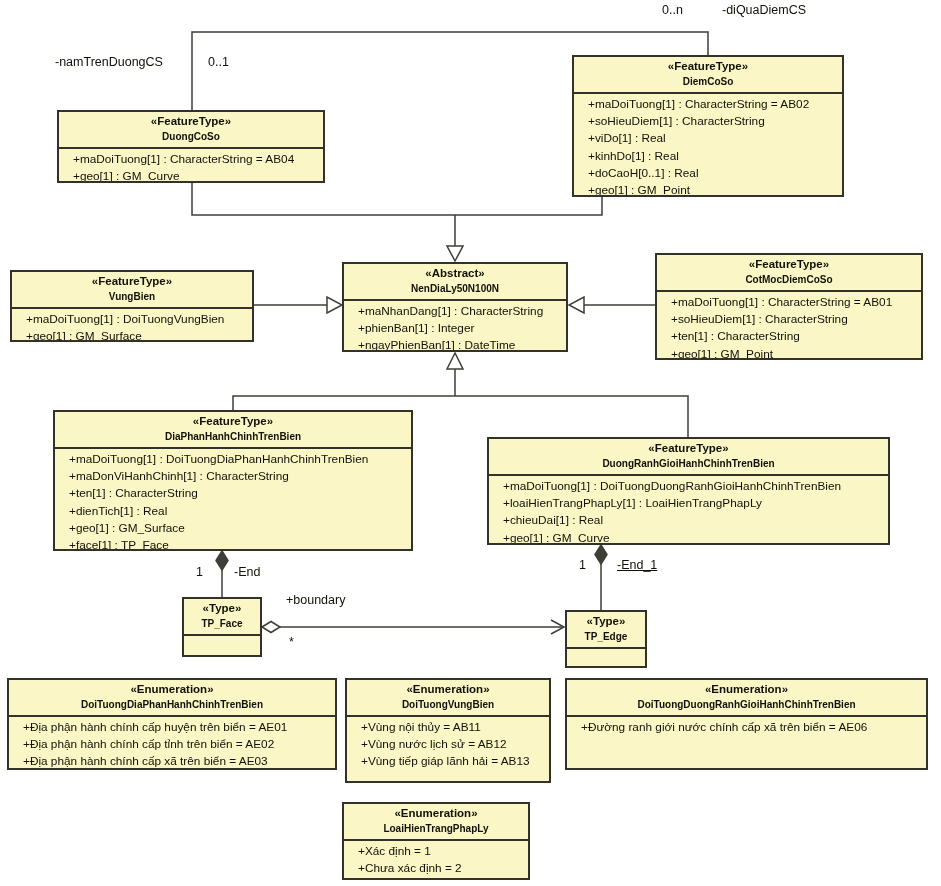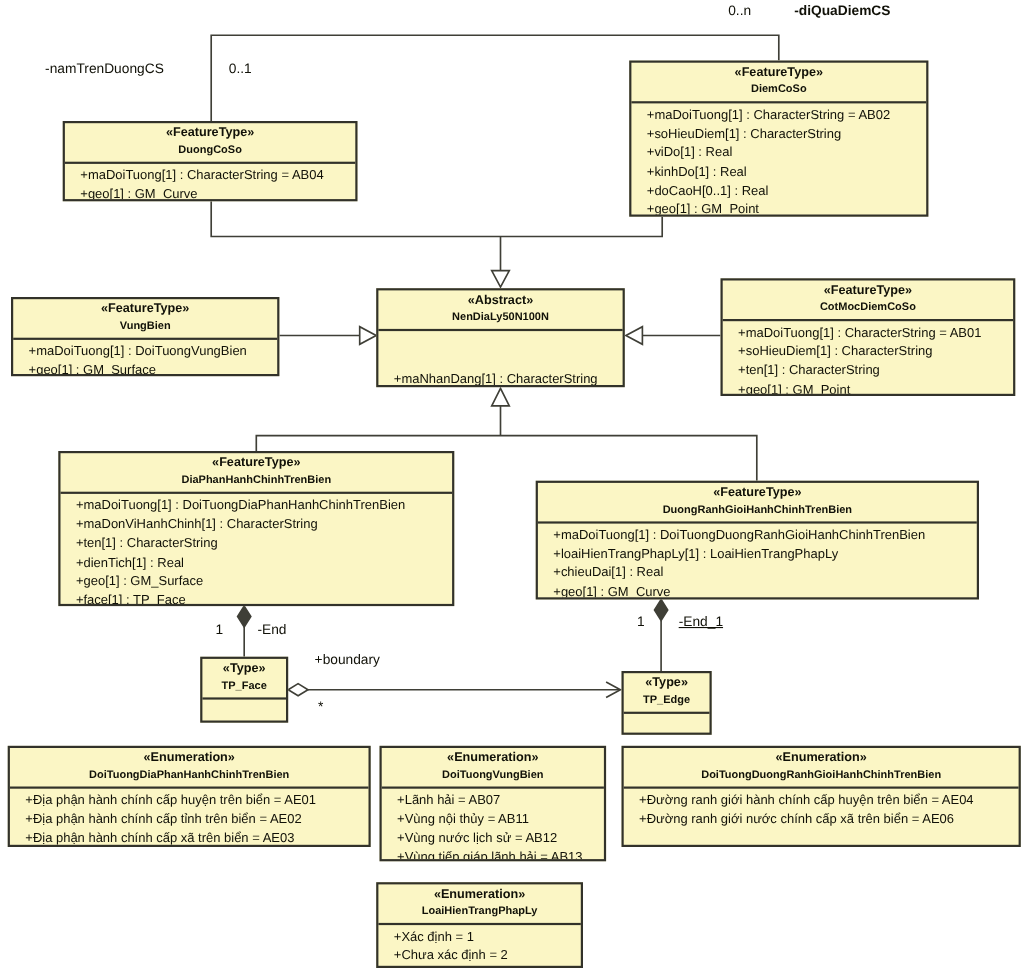--- a/index.html
+++ b/index.html
@@ -86,21 +86,21 @@
     <div class="attrs">
       <div>+maDoiTuong[1] : CharacterString = AB02</div>
       <div>+soHieuDiem[1] : CharacterString</div>
       <div>+viDo[1] : Real</div>
       <div>+kinhDo[1] : Real</div>
       <div>+doCaoH[0..1] : Real</div>
       <div>+geo[1] : GM_Point</div>
     </div>
   </div>
 
-  <div class="uml" style="left:342px;top:262px;width:226px;height:90px;gap:33px;">
+  <div class="uml" style="left:342px;top:262px;width:226px;height:90px;">
     <div class="hdr">
       <div class="st">«Abstract»</div>
       <div class="nm">NenDiaLy50N100N</div>
     </div>
     <div class="attrs">
       <div>+maNhanDang[1] : CharacterString</div>
       <div>+phienBan[1] : Integer</div>
       <div>+ngayPhienBan[1] : DateTime</div>
     </div>
   </div>
@@ -184,53 +184,51 @@
       <div>+Địa phận hành chính cấp xã trên biển = AE03</div>
     </div>
   </div>
 
   <div class="uml" style="left:345px;top:678px;width:206px;height:105px;">
     <div class="hdr">
       <div class="st">«Enumeration»</div>
       <div class="nm">DoiTuongVungBien</div>
     </div>
     <div class="attrs">
-      <div>+Lãnh hải = AB07</div>
       <div>+Vùng nội thủy = AB11</div>
       <div>+Vùng nước lịch sử = AB12</div>
       <div>+Vùng tiếp giáp lãnh hải = AB13</div>
     </div>
   </div>
 
   <div class="uml" style="left:565px;top:678px;width:363px;height:92px;">
     <div class="hdr">
       <div class="st">«Enumeration»</div>
       <div class="nm">DoiTuongDuongRanhGioiHanhChinhTrenBien</div>
     </div>
     <div class="attrs">
-      <div>+Đường ranh giới hành chính cấp huyện trên biển = AE04</div>
       <div>+Đường ranh giới nước chính cấp xã trên biển = AE06</div>
     </div>
   </div>
 
   <div class="uml" style="left:342px;top:802px;width:188px;height:78px;">
     <div class="hdr">
       <div class="st">«Enumeration»</div>
       <div class="nm">LoaiHienTrangPhapLy</div>
     </div>
     <div class="attrs">
       <div>+Xác định = 1</div>
       <div>+Chưa xác định = 2</div>
     </div>
   </div>
 
-  <div class="lbl" style="left:41px;top:55px;text-align:center;">-namTrenDuongCS</div>
+  <div class="lbl" style="left:55px;top:55px;text-align:center;">-namTrenDuongCS</div>
   <div class="lbl" style="left:208px;top:55px;">0..1</div>
   <div class="lbl" style="left:662px;top:3px;">0..n</div>
-  <div class="lbl" style="left:722px;top:3px;font-weight:bold;">-diQuaDiemCS</div>
+  <div class="lbl" style="left:722px;top:3px;">-diQuaDiemCS</div>
   <div class="lbl" style="left:196px;top:565px;">1</div>
   <div class="lbl" style="left:234px;top:565px;">-End</div>
   <div class="lbl" style="left:579px;top:558px;">1</div>
   <div class="lbl" style="left:617px;top:558px;text-decoration:underline;">-End_1</div>
   <div class="lbl" style="left:286px;top:593px;">+boundary</div>
   <div class="lbl" style="left:289px;top:635px;">*</div>
 
 </div>
 
 </body></html>

